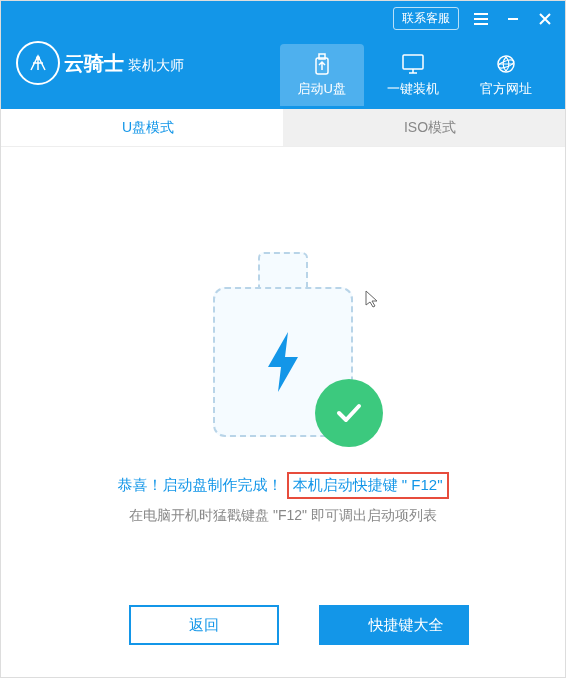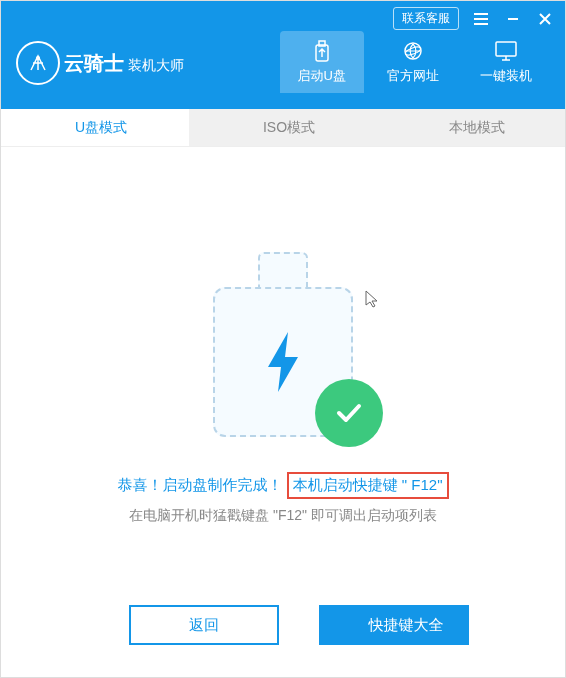--- a/index.html
+++ b/index.html
@@ -22,21 +22,21 @@
     
     .logo-circle { 
       width: 44px; height: 44px; border: 2px solid #fff; border-radius: 50%; 
       display: flex; align-items: center; justify-content: center; 
     }
     
     .logo-text { color: #fff; }
     .logo-title { font-size: 20px; font-weight: bold; }
     .logo-sub { font-size: 14px; margin-left: 4px; }
     
-    .nav-tabs { position: absolute; right: 15px; bottom: 16px; display: flex; gap: 5px; }
+    .nav-tabs { position: absolute; right: 15px; bottom: 3px; display: flex; gap: 5px; }
     
     .nav-tab { 
       display: flex; flex-direction: column; align-items: center; 
       padding: 8px 18px; color: #fff; cursor: pointer; 
       border-radius: 4px 4px 0 0; font-size: 13px;
     }
     .nav-tab.active { background: rgba(255,255,255,0.25); }
     .nav-icon { width: 24px; height: 24px; margin-bottom: 4px; display: flex; align-items: center; justify-content: center; }
     
     .mode-tabs { display: flex; height: 38px; border-bottom: 1px solid #eee; }
@@ -122,44 +122,43 @@
           <svg width="20" height="24" viewBox="0 0 20 24">
               <rect x="4" y="6" width="12" height="16" rx="2" stroke="#fff" stroke-width="1.5" fill="none"></rect>
               <rect x="7" y="2" width="6" height="5" stroke="#fff" stroke-width="1.5" fill="none"></rect>
               <path d="M10 10 L10 18 M7 13 L10 10 L13 13" stroke="#fff" stroke-width="1.5" fill="none"></path>
             </svg>
         </div>
         <span>启动U盘</span>
       </div>
       <div class="nav-tab">
         <div class="nav-icon">
+          <svg width="24" height="22" viewBox="0 0 24 22">
+              <rect x="2" y="2" width="20" height="14" rx="1" stroke="#fff" stroke-width="1.5" fill="none"></rect>
+              <path d="M8 20 h8 M12 16 v4" stroke="#fff" stroke-width="1.5"></path>
+            </svg>
+        </div>
+        <span>一键装机</span>
+      </div>
+      <div class="nav-tab">
+        <div class="nav-icon">
           <svg width="22" height="22" viewBox="0 0 22 22">
               <circle cx="11" cy="11" r="8" stroke="#fff" stroke-width="1.5" fill="none"></circle>
               <path d="M4 11 h14 M11 4 a10 10 0 0 1 0 14 M11 4 a10 10 0 0 0 0 14" stroke="#fff" stroke-width="1.2" fill="none"></path>
               <ellipse cx="11" cy="11" rx="8" ry="3" stroke="#fff" stroke-width="1" fill="none" transform="rotate(-20 11 11)"></ellipse>
             </svg>
         </div>
         <span>官方网址</span>
       </div>
-      <div class="nav-tab">
-        <div class="nav-icon">
-          <svg width="24" height="22" viewBox="0 0 24 22">
-              <rect x="2" y="2" width="20" height="14" rx="1" stroke="#fff" stroke-width="1.5" fill="none"></rect>
-              <path d="M8 20 h8 M12 16 v4" stroke="#fff" stroke-width="1.5"></path>
-            </svg>
-        </div>
-        <span>一键装机</span>
-      </div>
     </div>
   </div>
 
   <div class="mode-tabs">
     <div class="mode-tab active">U盘模式</div>
     <div class="mode-tab">ISO模式</div>
-    <div class="mode-tab">本地模式</div>
   </div>
 
   <div class="content">
 
     <div class="usb-image">
       <div class="usb-top"></div>
       <div class="usb-body">
         <svg width="60" height="70" viewBox="0 0 60 70">
           <path d="M35 5 L15 40 L28 40 L25 65 L45 30 L32 30 Z" fill="#1396e8"></path>
         </svg>

